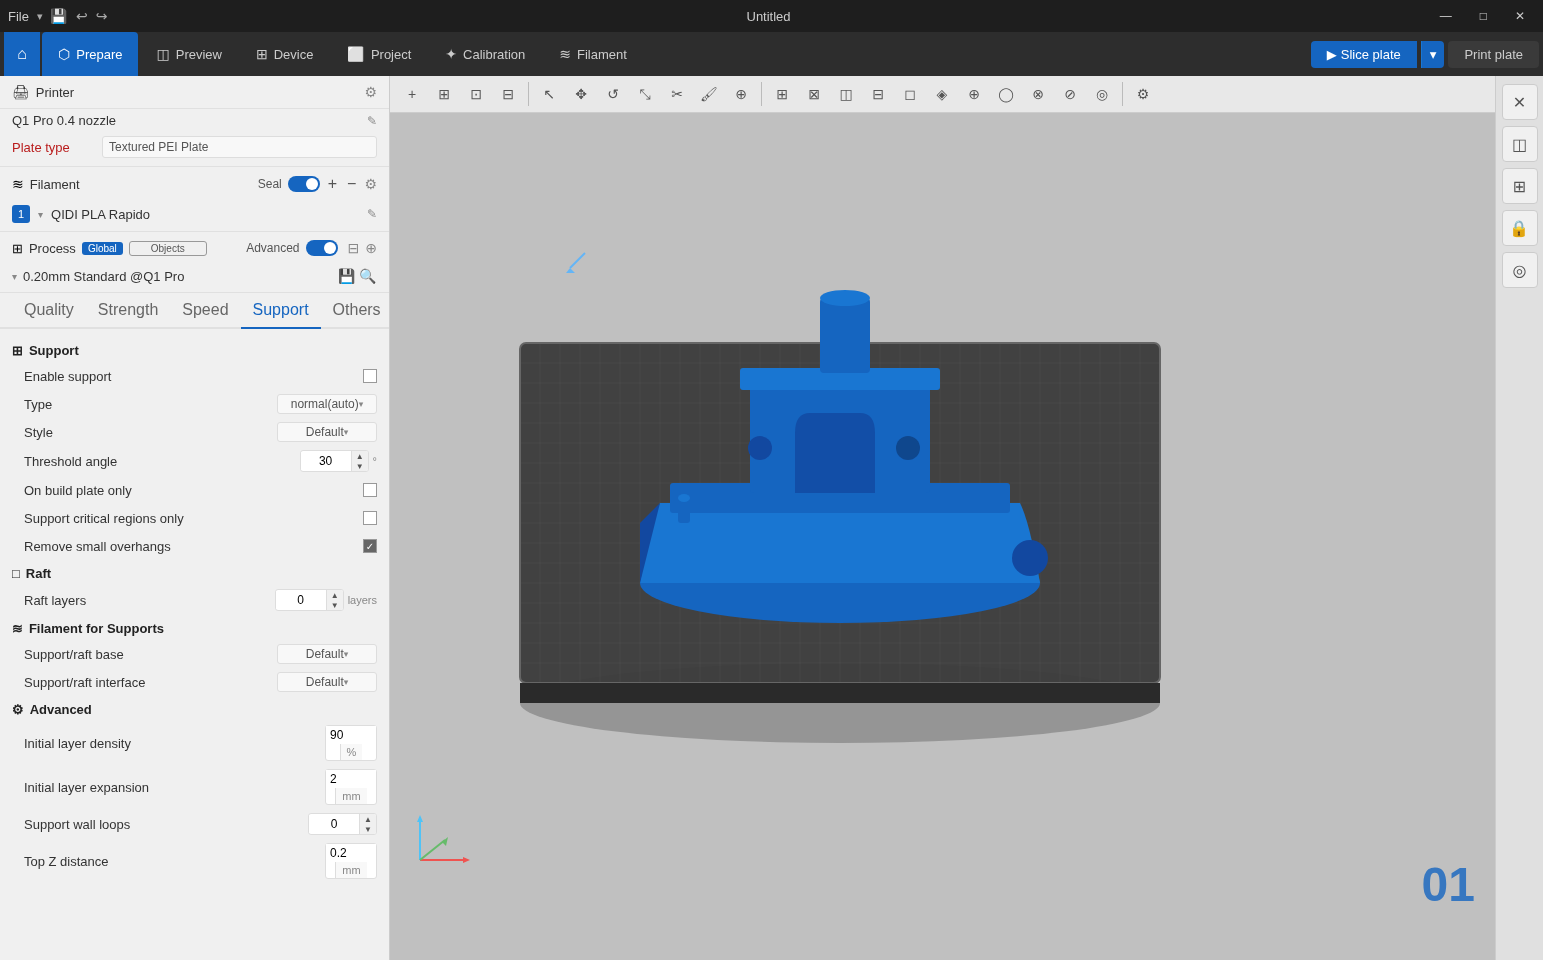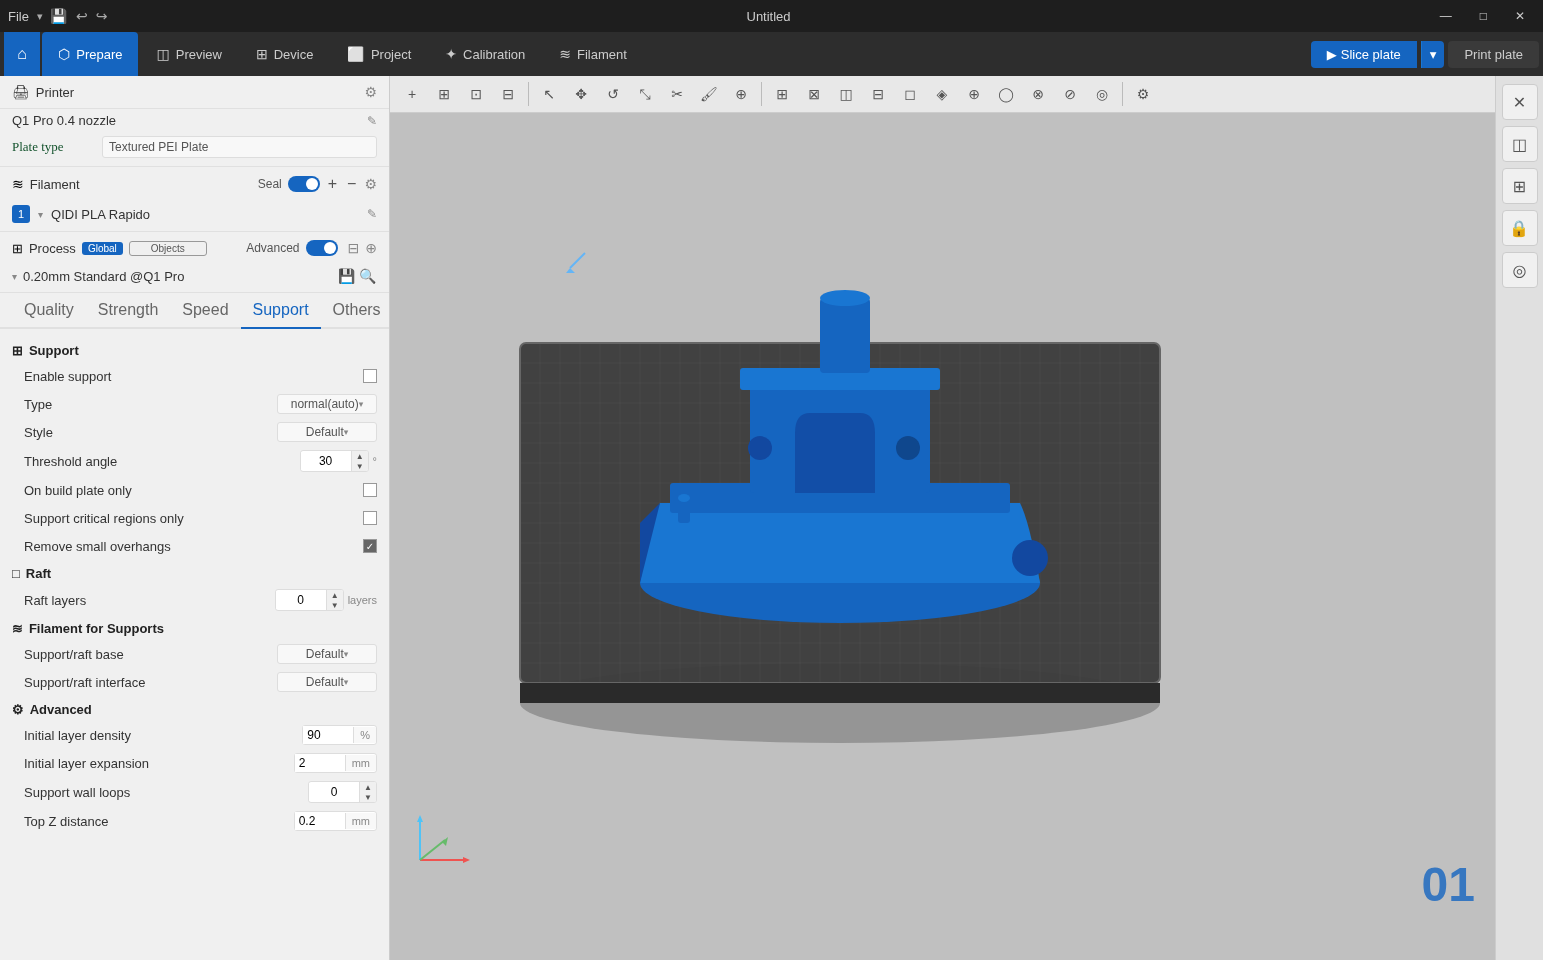--- a/index.html
+++ b/index.html
@@ -85,21 +85,21 @@
     .printer-row {
       padding: 4px 12px; display: flex; align-items: center;
       justify-content: space-between;
     }
     .printer-name { font-size: 13px; color: #333; }
     .edit-icon { color: #888; cursor: pointer; font-size: 12px; }
     .plate-row {
       display: flex; align-items: center; padding: 4px 12px 8px;
       border-bottom: 1px solid #e0e0e0;
     }
-    .plate-label { font-size: 13px; color: #14532d; width: 90px; font-family: Liberation Serif, serif; }
+    .plate-label { font-size: 13px; color: #b91c1c; width: 90px; }
     .plate-select {
       flex: 1; background: #f8f8f8; border: 1px solid #ddd;
       border-radius: 3px; padding: 3px 6px; font-size: 12px; color: #555;
     }
 
     
     .filament-section {
       border-bottom: 1px solid #e0e0e0;
     }
     .filament-header {
@@ -192,21 +192,21 @@
       display: flex; flex-direction: column; border-left: 1px solid #ddd;
     }
     .spin-btn {
       width: 16px; height: 10px; background: #f0f0f0; border: none;
       cursor: pointer; font-size: 8px; display: flex; align-items: center;
       justify-content: center; color: #555;
     }
     .unit-label { font-size: 11px; color: #888; margin-left: 4px; }
     .input-with-unit {
       display: flex; align-items: center; border: 1px solid #ddd;
-      border-radius: 3px; background: white;
+      border-radius: 3px; background: white; flex-direction: column;
     }
     .input-with-unit input {
       width: 50px; border: none; padding: 2px 4px; font-size: 12px; outline: none;
     }
     .input-unit {
       padding: 2px 6px; font-size: 11px; color: #888;
       border-left: 1px solid #ddd; background: #f8f8f8;
     }
 
     

